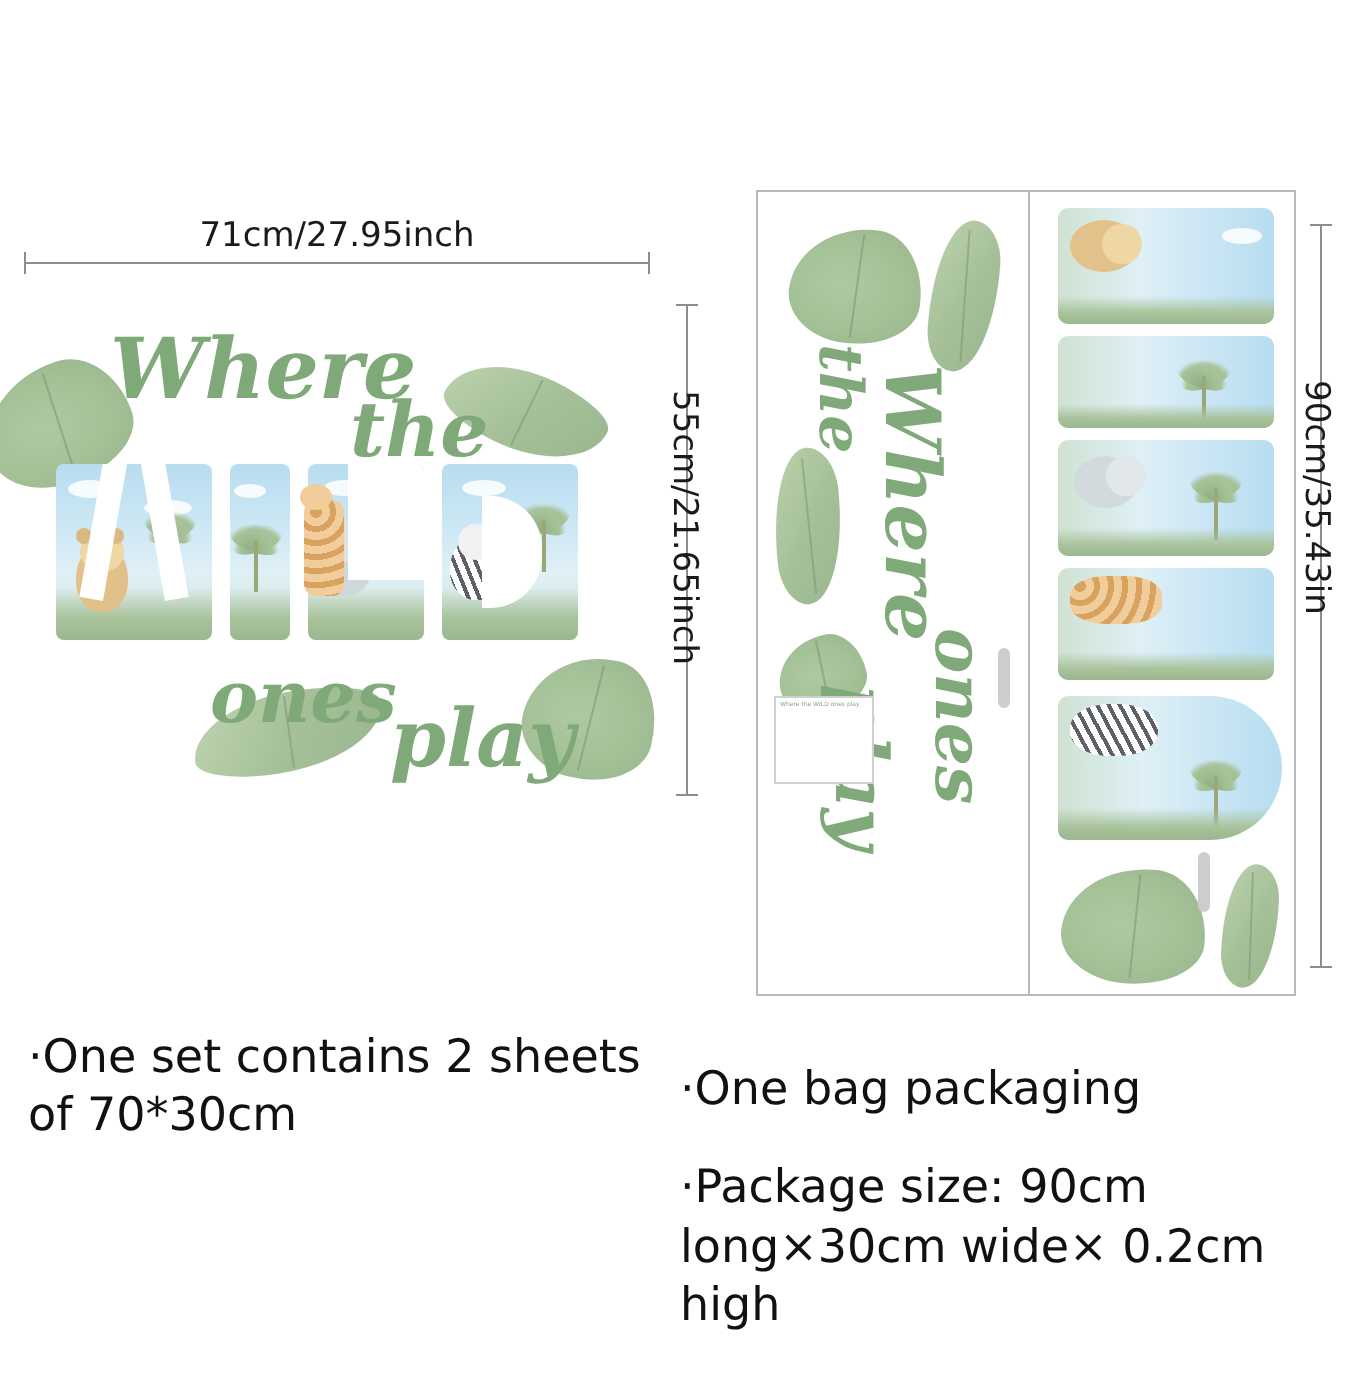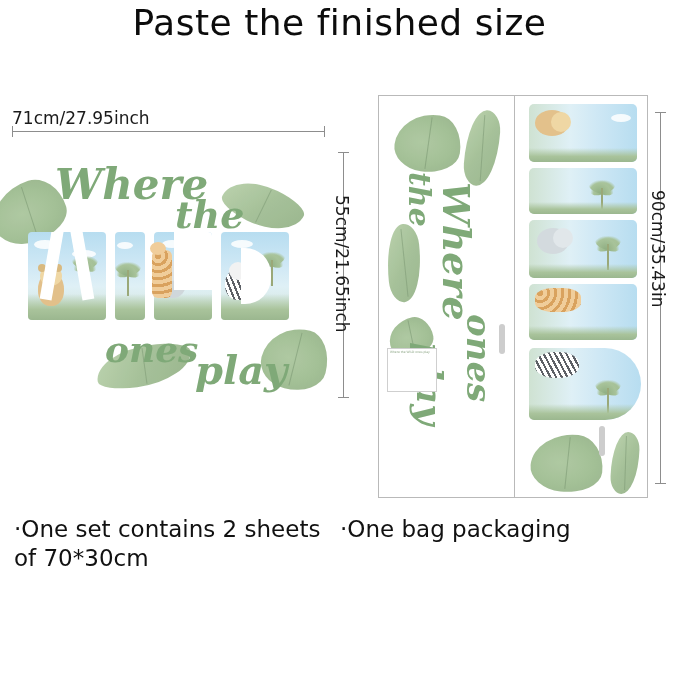--- a/index.html
+++ b/index.html
@@ -148,34 +148,33 @@
     border:1px solid #cfcfcf;background:#fff;
     font-size:3px;color:#8aa483;padding:2px;box-sizing:border-box;overflow:hidden;
     line-height:1.25;
   }
   .pill{position:absolute;width:6px;height:30px;border-radius:3px;background:#cdcdcd;}
 
   
   .bullets{position:absolute;left:0;top:515px;width:679px;height:180px;}
   .col{position:absolute;top:0;}
   .col-l{left:14px;width:320px;}
-  .col-r{left:340px;width:330px;}
+  .col-r{left:340px;width:330px;margin-top:16px;}
   .bullet{
     font-size:23px;line-height:1.28;color:#111;margin-bottom:20px;
     font-family:"DejaVu Sans", sans-serif;
   }
 </style>
 </head>
 <body>
 
 <div class="page">
 
-  <div class="title">Paste the finished size</div>
-
-  <div class="dim-label" style="left:12px;top:108px;width:313px;">71cm/27.95inch</div>
+
+  <div class="dim-label" style="left:12px;top:108px;width:313px;text-align:center;">71cm/27.95inch</div>
   <div class="dim-h-line" style="left:12px;top:131px;width:313px;"></div>
 
   <div class="dim-v-line" style="left:343px;top:152px;height:246px;"></div>
   <div class="vtext" style="left:352px;top:195px;">55cm/21.65inch</div>
 
   <div class="artwork-left">
 
     <div class="leaf monstera" style="left:-8px;top:32px;width:74px;height:60px;transform:rotate(-18deg);">
         <div class="vein"></div>
       </div>
@@ -351,16 +350,17 @@
     </div>
 
   </div>
 
   <div class="bullets">
     <div class="col col-l">
       <div class="bullet">·One set contains 2 sheets of 70*30cm</div>
     </div>
     <div class="col col-r">
       <div class="bullet">·One bag packaging</div>
+      <div class="bullet">·Package size: 90cm long×30cm wide× 0.2cm high</div>
     </div>
   </div>
 
 </div>
 
 </body></html>

